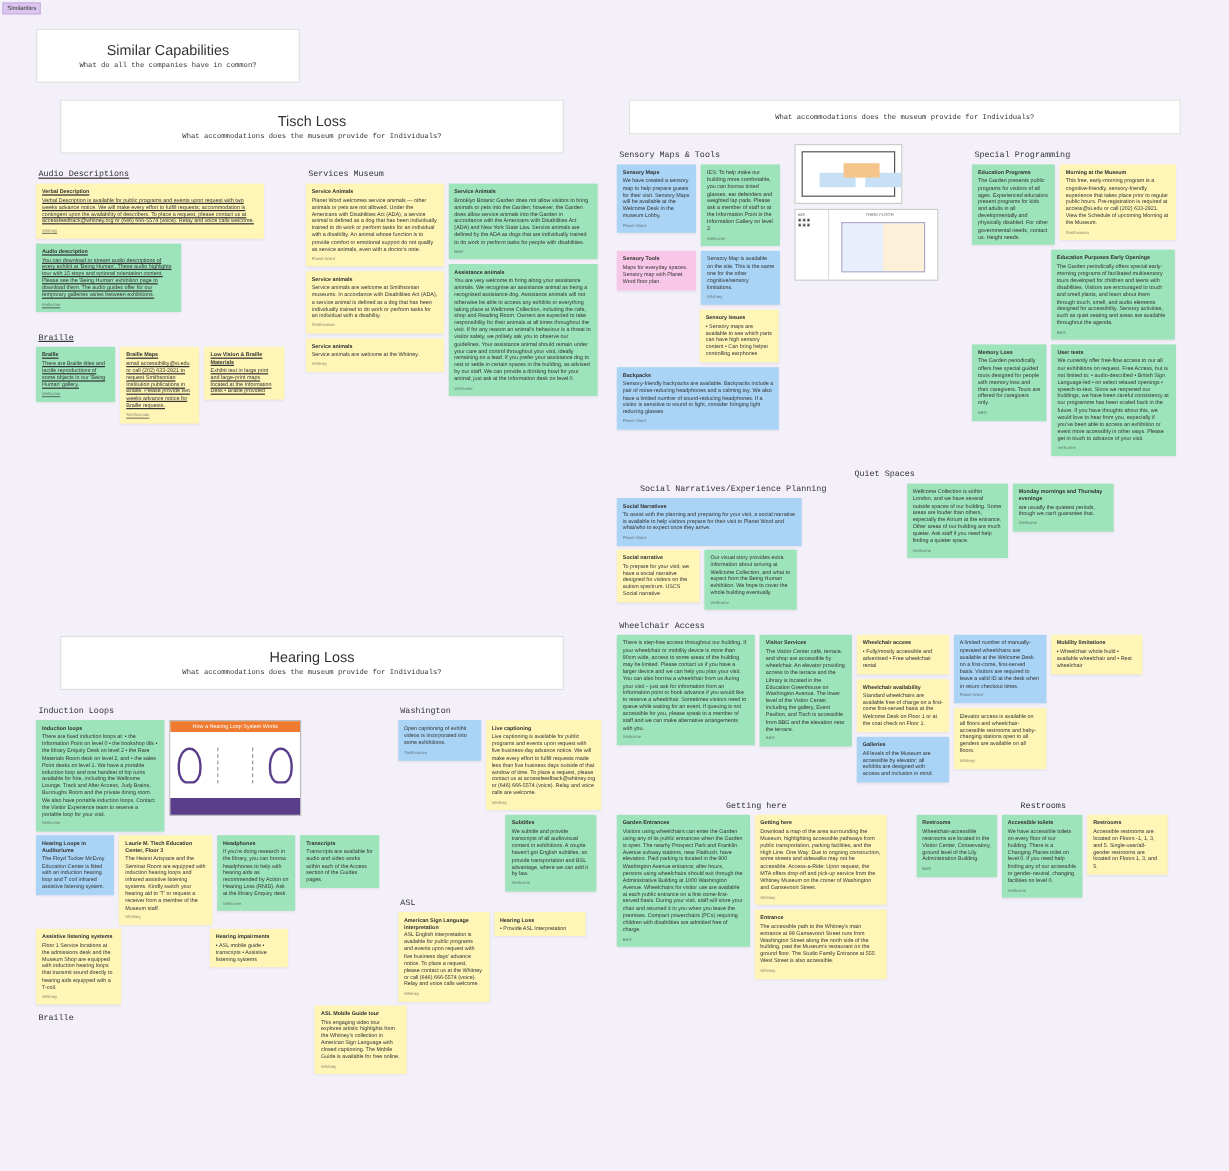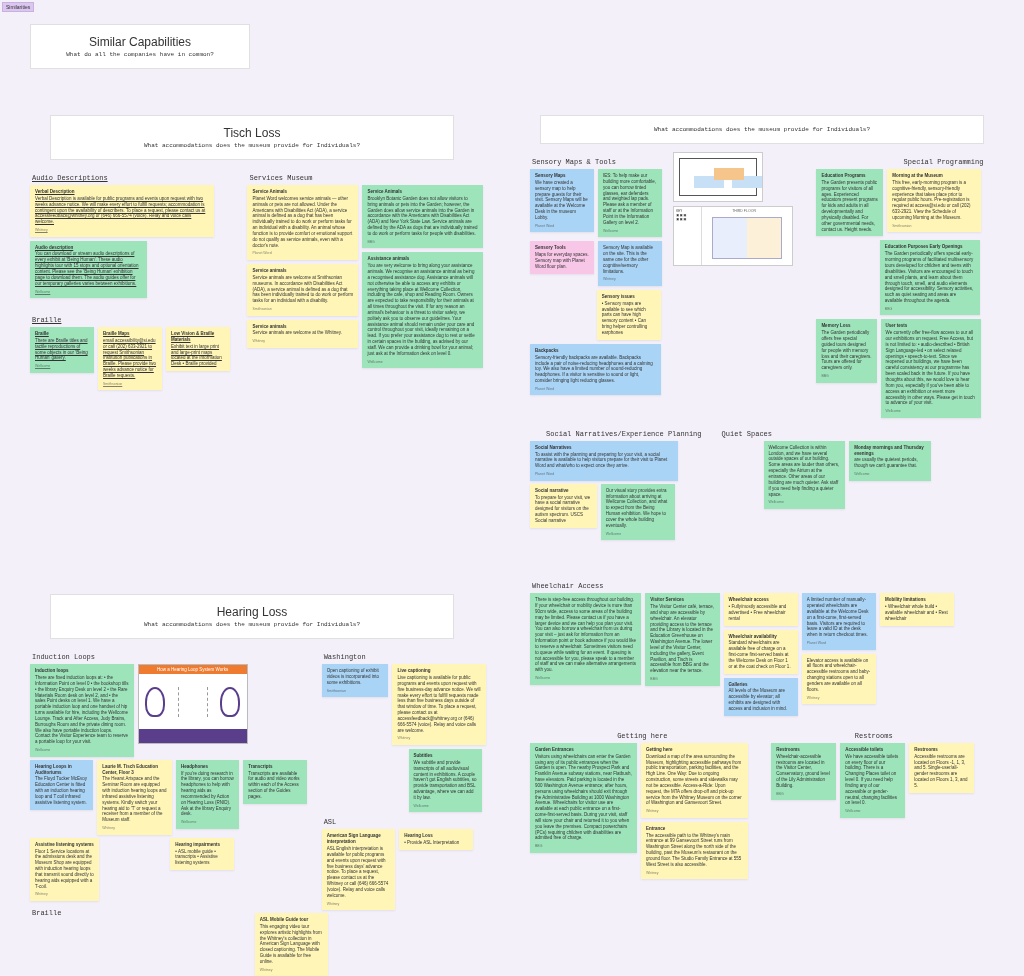--- a/index.html
+++ b/index.html
@@ -12,21 +12,21 @@
   }
   .topbar {
     background: #dbc6f0;
     padding: 1px 3px;
     display: inline-block;
     font-size: 5px;
     border: 1px solid #c8b0e0;
     margin: 2px;
   }
   .canvas { padding: 10px 30px 40px 30px; }
-  .sections { display: grid; grid-template-columns: 1fr 1fr; gap: 36px; }
+  .sections { display: grid; grid-template-columns: 1fr 1fr; gap: 4px; }
   .fullrow { grid-column: 1 / -1; display:flex; }
   .panel {
     background: #fff;
     border: 1px solid #e0e0e0;
     padding: 10px 20px;
     text-align: center;
     margin-bottom: 10px;
   }
   .panel h2 {
     font-family: "Comic Sans MS", cursive, sans-serif;
@@ -224,21 +224,21 @@
 
         <div style="width:30%;" class="col">
           <div class="imgph floorplan"></div>
           <div class="legendmap">
             <div class="key">KEY<br>▣ ▣ ▣<br>▣ ▣ ▣</div>
             <div class="plan"></div>
           </div>
         </div>
 
         <div style="width:36%;">
-          <div class="subhead" style="text-align:right;">Special Programming</div>
+          <div class="subhead" style="text-align:left;">Special Programming</div>
           <div class="row">
             <div class="note green" style="width:40%;">
               <strong>Education Programs</strong>
               <span>The Garden presents public programs for visitors of all ages. Experienced educators present programs for kids and adults in all developmentally and physically disabled. For other governmental needs, contact us. Height needs.</span>
             </div>
             <div class="note yellow" style="width:56%;">
               <strong>Morning at the Museum</strong>
               <span>This free, early-morning program is a cognitive-friendly, sensory-friendly experience that takes place prior to regular public hours. Pre-registration is required at access@si.edu or call (202) 633-2921. View the Schedule of upcoming Morning at the Museum.</span>
               <div class="src">Smithsonian</div>
             </div>
@@ -255,21 +255,21 @@
             <div class="note green" style="width:60%;">
               <strong>User tests</strong>
               <span>We currently offer free-flow access to our all our exhibitions on request. Free Access, but is not limited to: • audio-described • British Sign Language-led • on select relaxed openings • speech-to-text. Since we reopened our buildings, we have been careful consistency at our programme has been scaled back in the future. If you have thoughts about this, we would love to hear from you, especially if you've been able to access an exhibition or event more accessibly in other ways. Please get in touch to advance of your visit.</span>
               <div class="src">Wellcome</div>
             </div>
           </div>
         </div>
       </div>
 
       <div class="row" style="margin-top:6px;">
-        <div style="width:40%;">
+        <div style="width:40%;margin-top:12px;">
           <div class="subhead" style="text-align:center;">Social Narratives/Experience Planning</div>
           <div class="note blue" style="width:80%;">
             <strong>Social Narratives</strong>
             <span>To assist with the planning and preparing for your visit, a social narrative is available to help visitors prepare for their visit to Planet Word and what/who to expect once they arrive.</span>
             <div class="src">Planet Word</div>
           </div>
           <div class="row" style="margin-top:3px;">
             <div class="note yellow" style="width:36%;">
               <strong>Social narrative</strong>
               <span>To prepare for your visit, we have a social narrative designed for visitors on the autism spectrum. USCS Social narrative</span>

